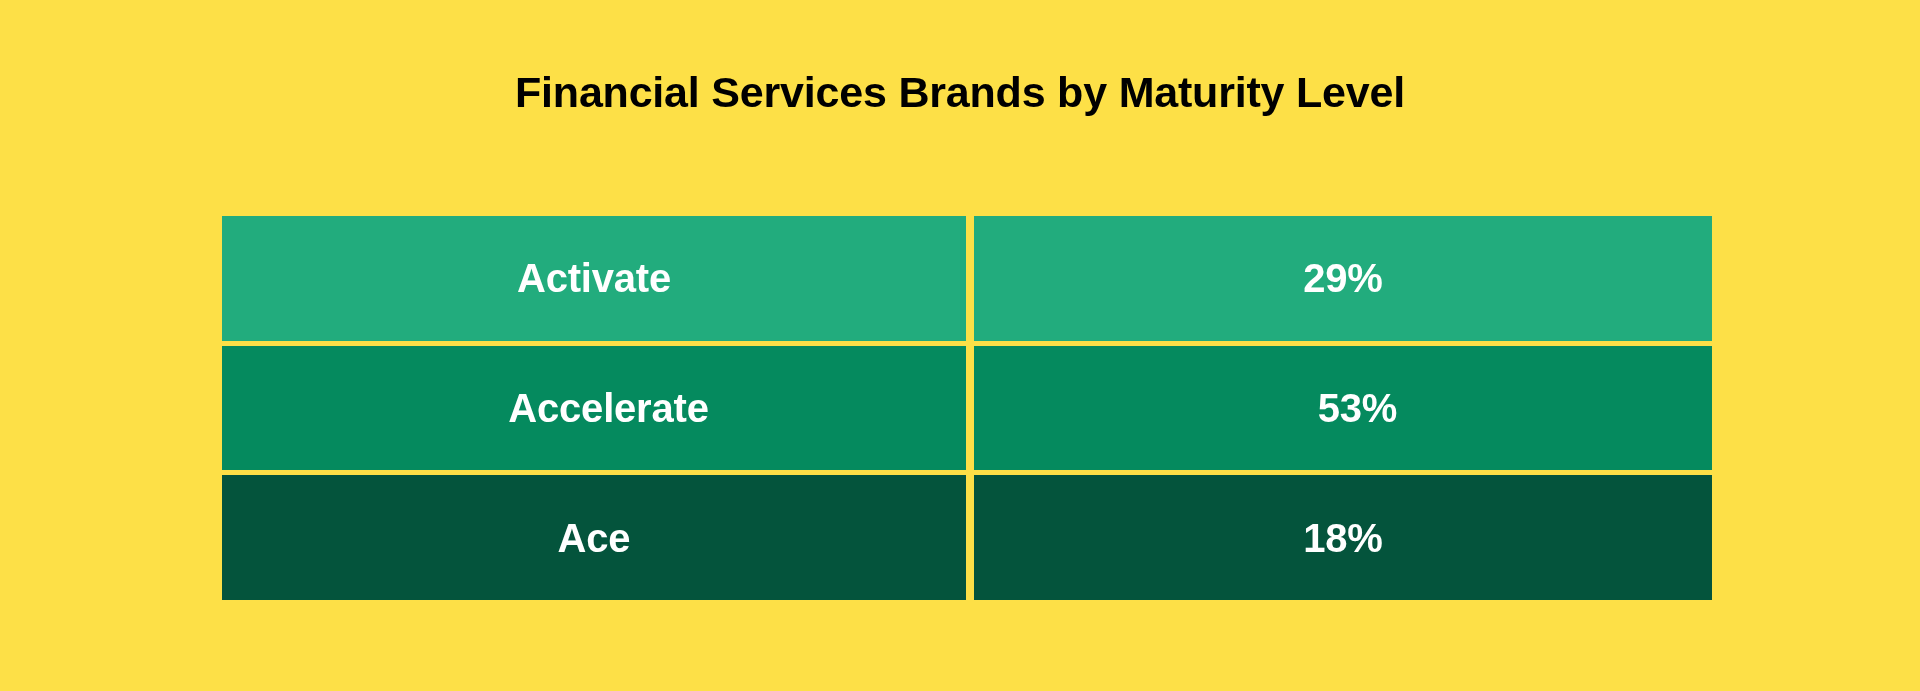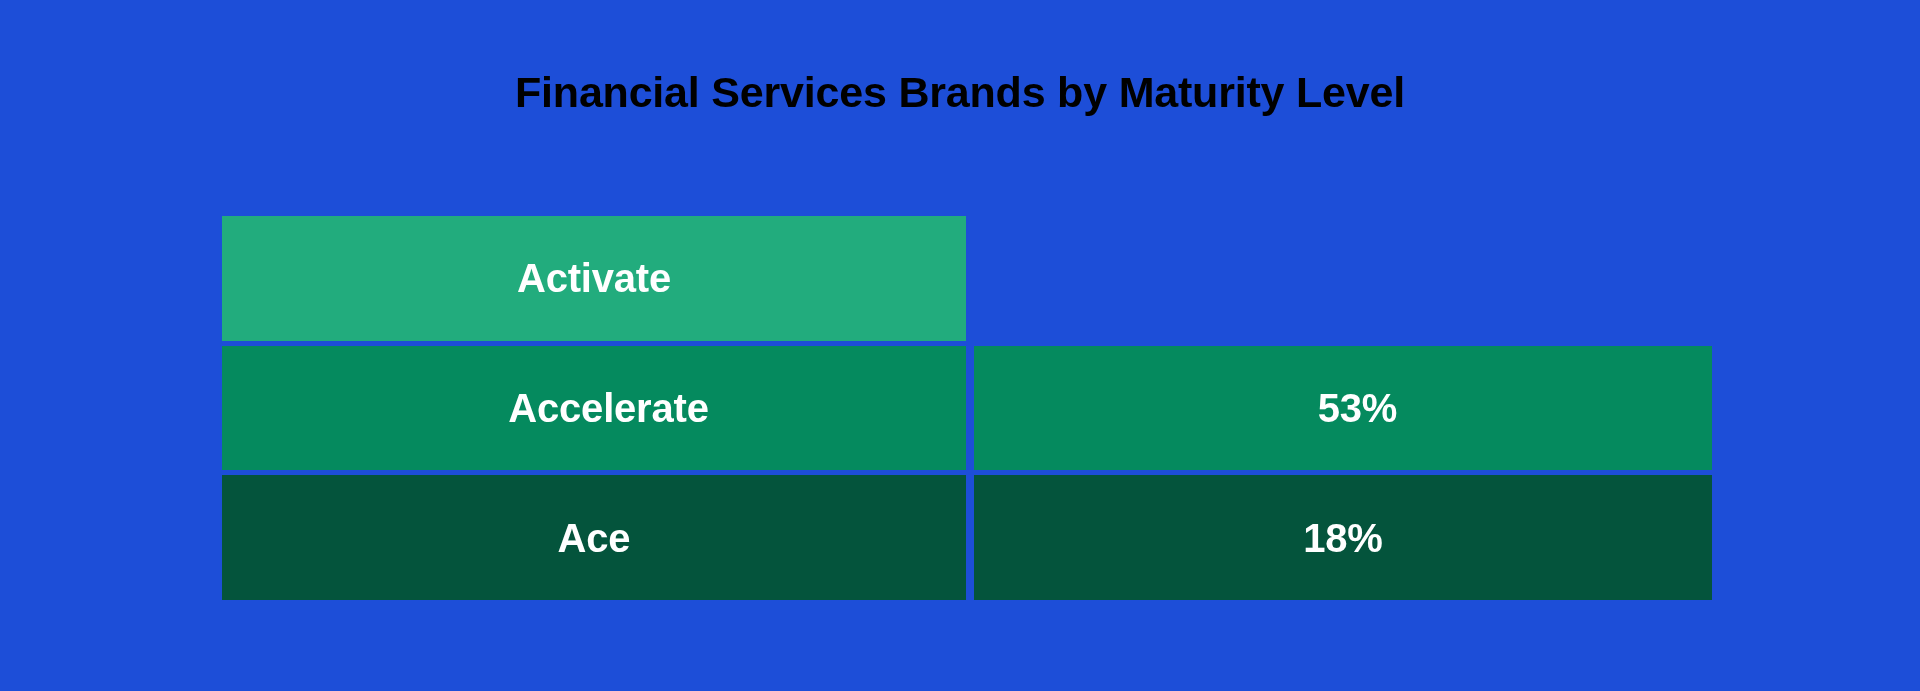--- a/index.html
+++ b/index.html
@@ -10,21 +10,21 @@
     width: 1920px;
     height: 691px;
     background: #e4f6fb;
     font-family: "Liberation Sans", sans-serif;
     overflow: hidden;
   }
   .page {
     position: relative;
     width: 1920px;
     height: 691px;
-    background: #1d4ed8;
+    background: #fde047;
     box-sizing: border-box;
   }
   .chart-title {
     position: absolute;
     left: 0;
     right: 0;
     top: 66px;
     text-align: center;
     color: #000000;
     font-family: "Liberation Sans", sans-serif;
@@ -85,20 +85,21 @@
 
 <div class="page">
 
   <div class="chart-title">Financial Services Brands by Maturity Level</div>
 
   <div class="table-wrap">
     <div class="table-grid">
 
       <div class="table-row row-0">
         <div class="cell cell-label">Activate</div>
+        <div class="cell cell-value">29%</div>
       </div>
 
       <div class="table-row row-1">
         <div class="cell cell-label">Accelerate</div>
         <div class="cell cell-value">53%</div>
       </div>
 
       <div class="table-row row-2">
         <div class="cell cell-label">Ace</div>
         <div class="cell cell-value">18%</div>

